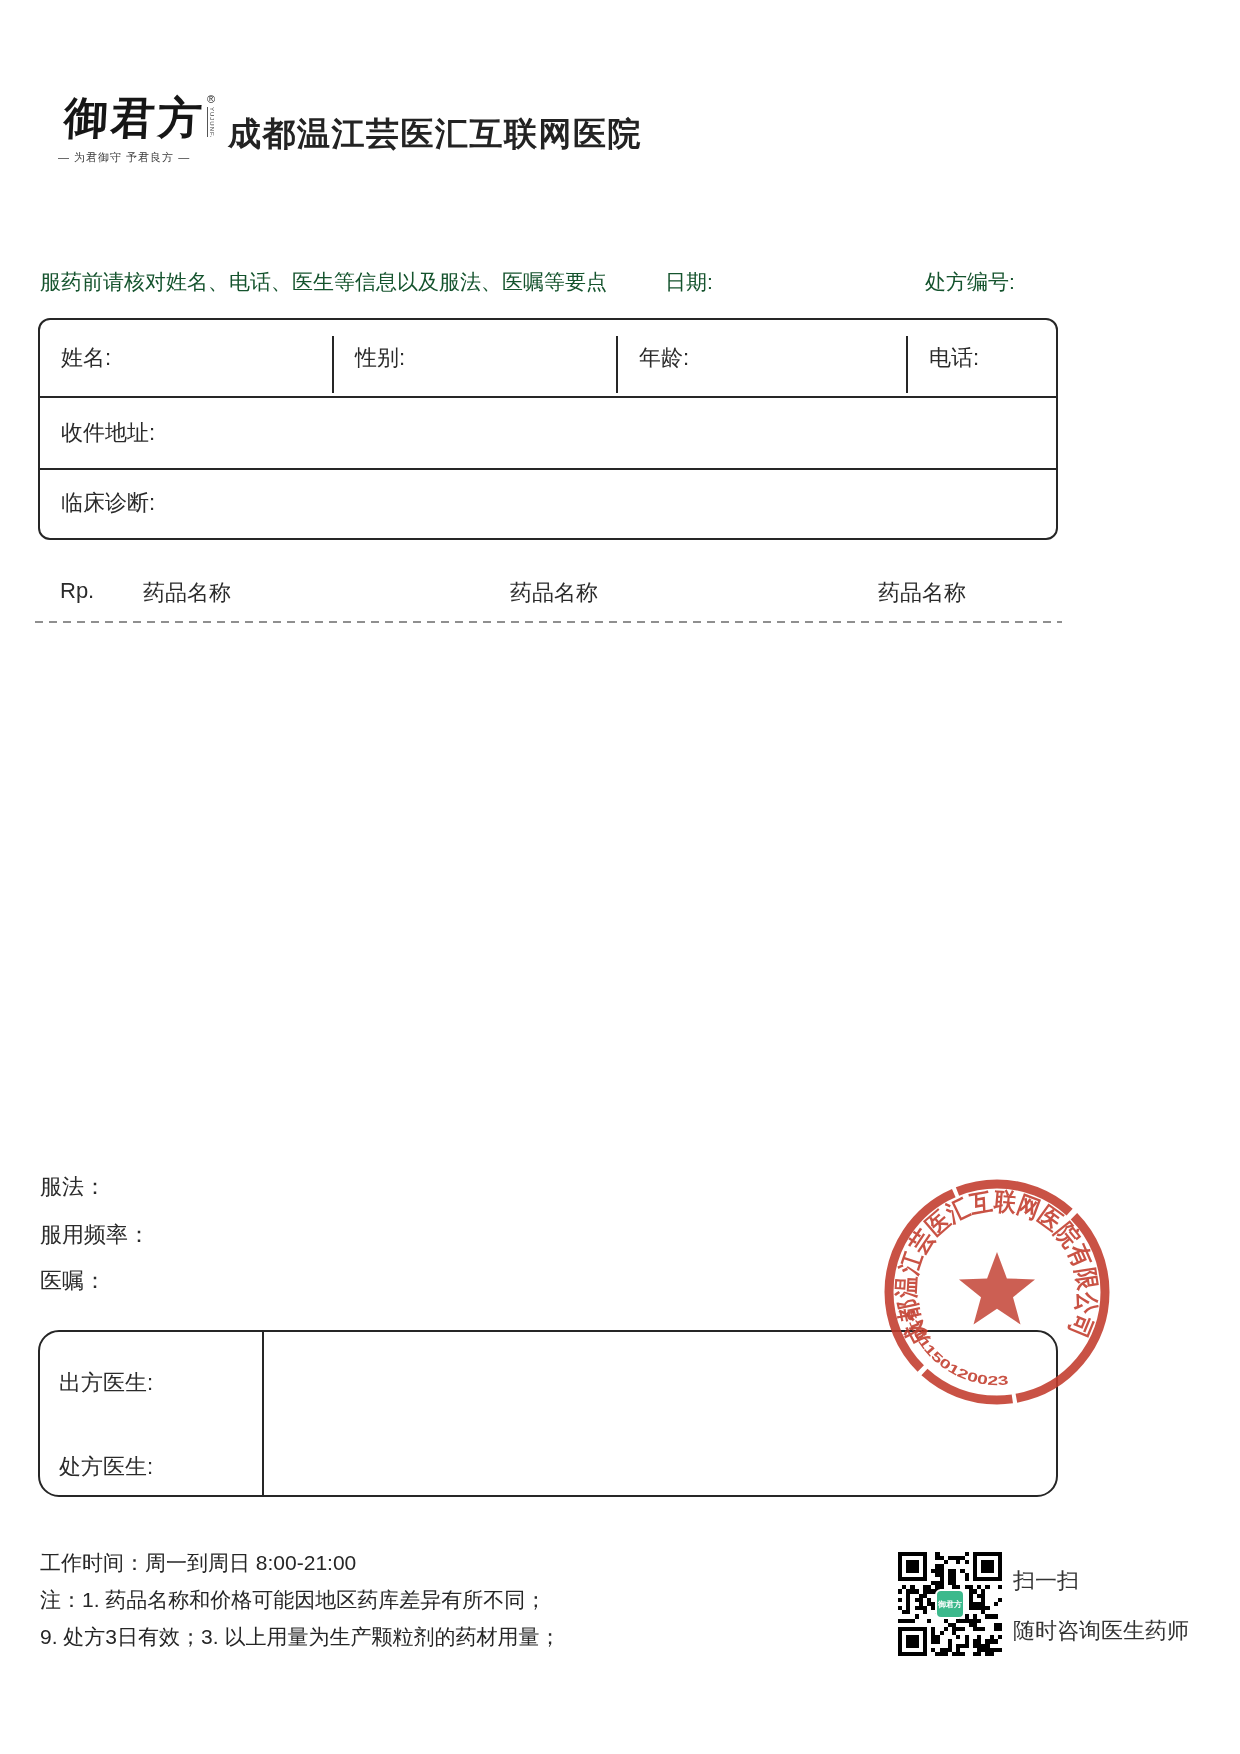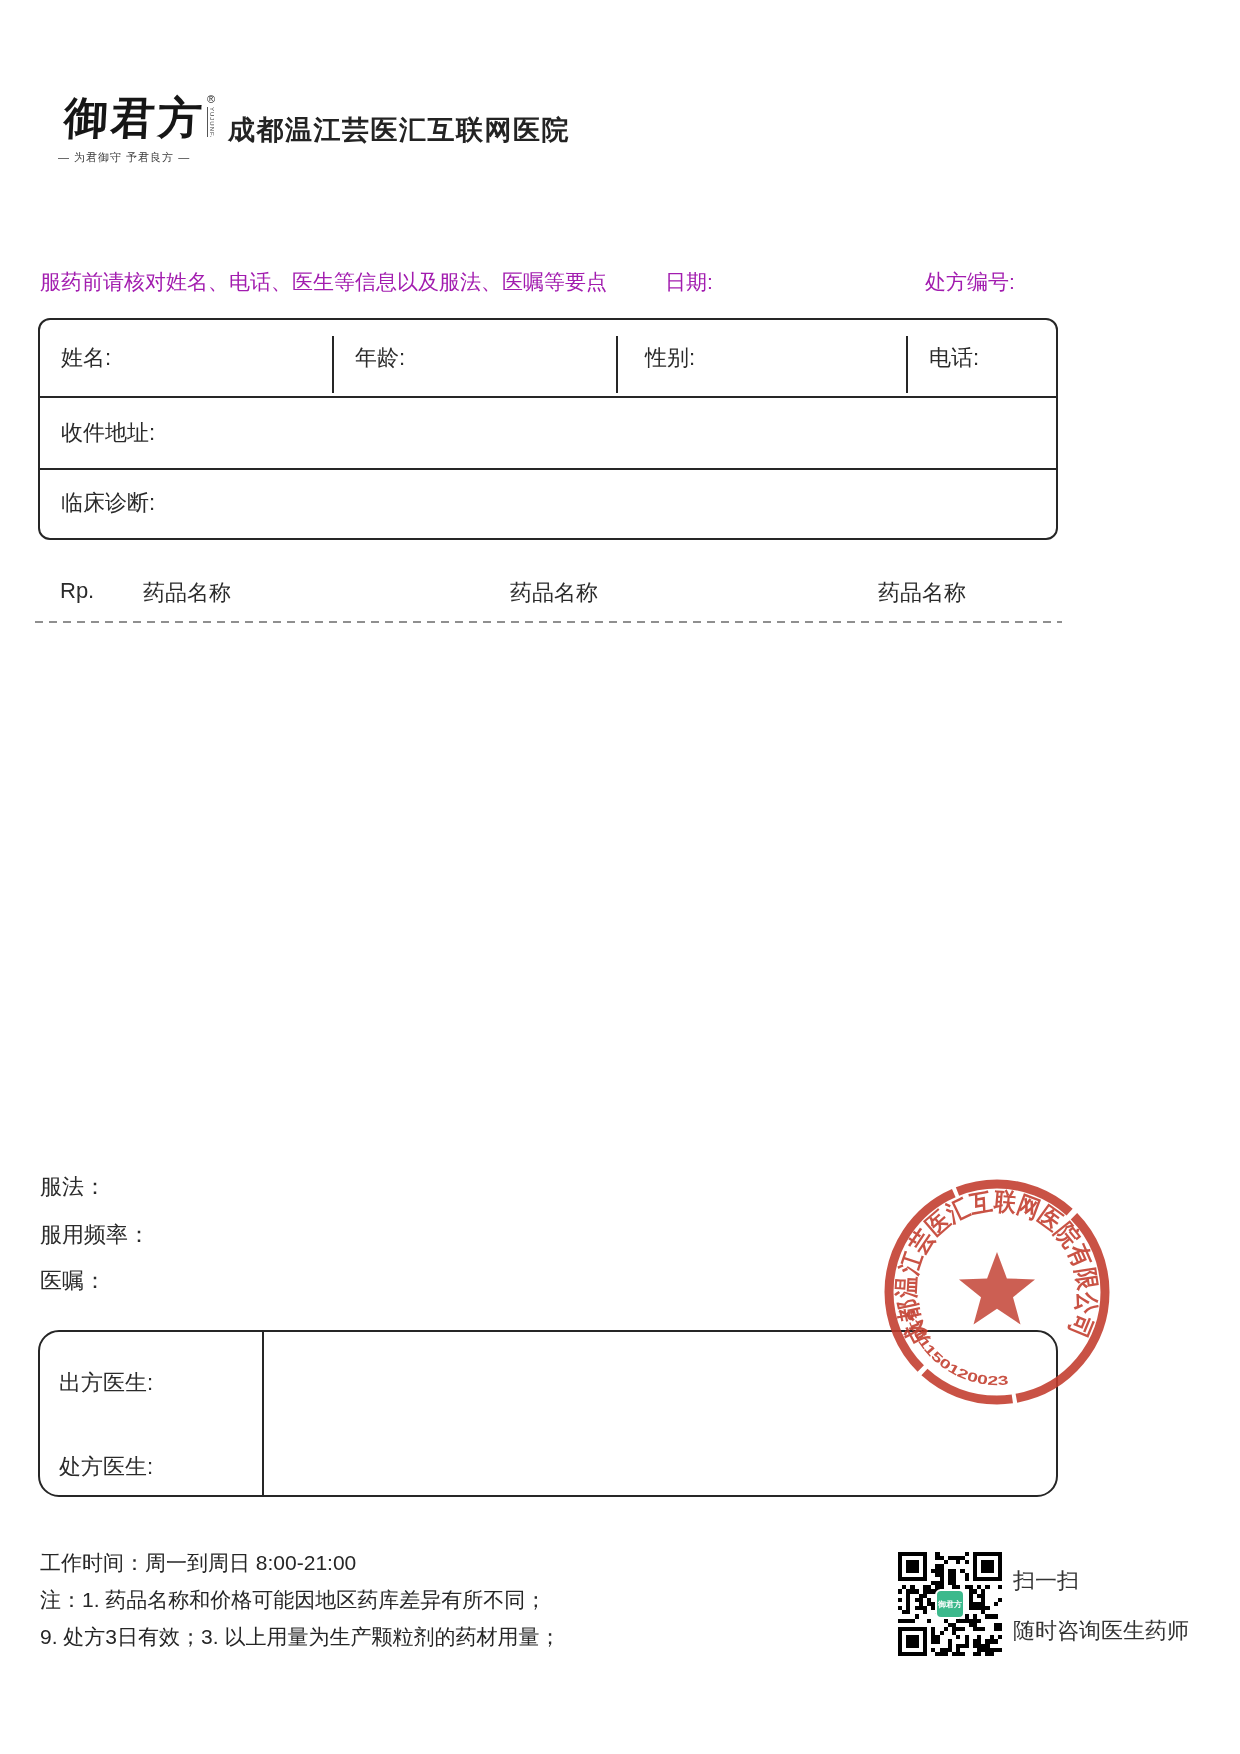--- a/index.html
+++ b/index.html
@@ -11,24 +11,24 @@
   .brand{position:absolute;left:64px;top:96px;display:flex;align-items:flex-start;}
   .brand-main{
     font-family:"DejaVu Serif", serif;font-size:44px;font-weight:700;
     color:#161616;letter-spacing:3px;line-height:1;transform:skewX(-3deg);
   }
   .brand-side{display:flex;flex-direction:column;align-items:center;margin-left:2px;margin-top:-2px;}
   .brand-reg{font-size:11px;color:#222;line-height:1;}
   .brand-vert{writing-mode:vertical-rl;font-size:6px;letter-spacing:1px;color:#444;
     border-left:1px solid #555;padding-left:1px;margin-top:2px;height:30px;overflow:hidden;}
   .brand-tagline{position:absolute;left:58px;top:150px;font-size:11px;letter-spacing:1px;color:#3a3a3a;white-space:nowrap;}
-  .hospital-title{position:absolute;left:228px;top:112px;font-size:27px;font-weight:700;
+  .hospital-title{position:absolute;left:228px;top:112px;font-size:33px;font-weight:700;
     letter-spacing:1.5px;color:#232323;white-space:nowrap;}
   
-  .notice-row{position:absolute;left:0;top:268px;width:1240px;height:26px;font-size:21px;color:#a21caf;}
+  .notice-row{position:absolute;left:0;top:268px;width:1240px;height:26px;font-size:21px;color:#14532d;}
   .notice-row span{position:absolute;white-space:nowrap;}
   .notice-check{left:40px;}
   .notice-date{left:665px;}
   .notice-rxno{left:925px;}
   
   .patient-box{position:absolute;left:38px;top:318px;width:1020px;height:222px;
     border:2px solid #262626;border-radius:12px;box-sizing:border-box;background:#fff;}
   .p-row1{position:relative;display:flex;height:76px;border-bottom:2px solid #262626;}
   .p-cell{display:flex;align-items:center;padding-left:21px;font-size:22px;box-sizing:border-box;}
   .c1{width:294px;} .c2{width:284px;} .c3{width:290px;} .c4{flex:1;}
@@ -92,25 +92,25 @@
     <span class="notice-check">服药前请核对姓名、电话、医生等信息以及服法、医嘱等要点</span>
     <span class="notice-date">日期:</span>
     <span class="notice-rxno">处方编号:</span>
   </div>
 
   <div class="patient-box">
     <div class="p-row1">
       <div class="p-cell c1">
         <span>姓名:</span>
       </div>
+      <div class="p-cell c2">
+        <span>性别:</span>
+      </div>
       <div class="p-cell c3">
         <span>年龄:</span>
-      </div>
-      <div class="p-cell c2">
-        <span>性别:</span>
       </div>
       <div class="p-cell c4">
         <span>电话:</span>
       </div>
       <i class="vdiv vd1"></i>
       <i class="vdiv vd2"></i>
       <i class="vdiv vd3"></i>
     </div>
     <div class="p-row2">
       <span>收件地址:</span>

